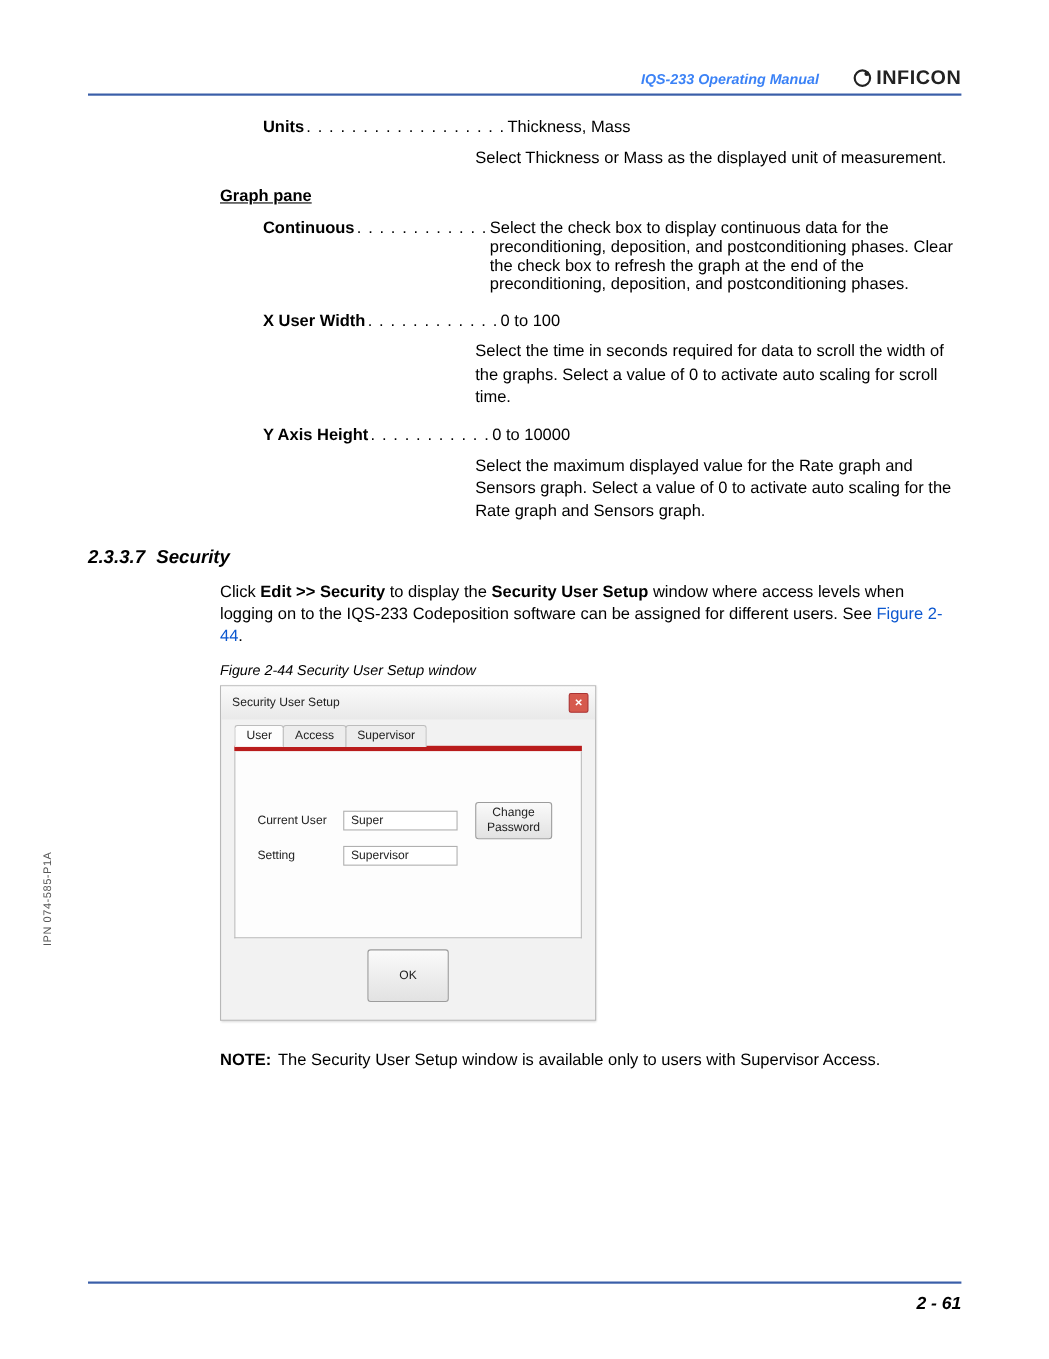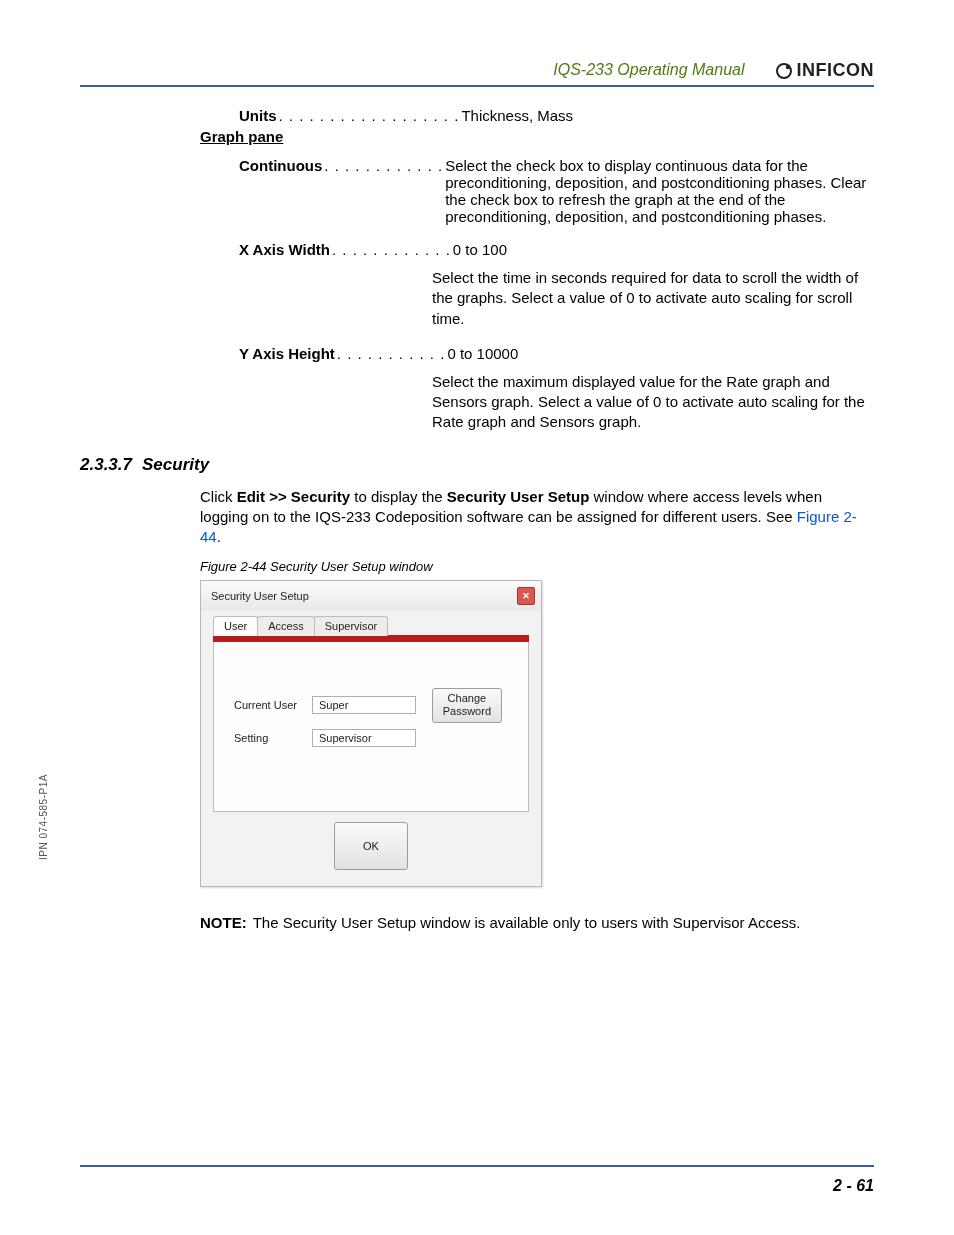--- a/index.html
+++ b/index.html
@@ -24,23 +24,23 @@
     display: flex;
     justify-content: flex-end;
     align-items: flex-end;
     gap: 30px;
     border-bottom: 2px solid #3a5ea8;
     padding-bottom: 4px;
     margin-bottom: 20px;
   }
   .doc-title {
     font-style: italic;
-    font-weight: normal;
-    font-size: 16px;
-    color: #4d7c0f;
+    font-weight: bold;
+    font-size: 13px;
+    color: #3b82f6;
     padding-bottom: 2px;
   }
   .logo {
     display: flex;
     align-items: center;
     font-weight: bold;
     font-size: 18px;
     letter-spacing: 0.5px;
     color: #222;
     font-family: Arial, sans-serif;
@@ -120,21 +120,21 @@
     border: 1px solid #a33;
     border-radius: 2px;
     display: flex; align-items: center; justify-content: center;
     color: #fff; font-size: 9px; font-weight: bold;
   }
   .figwin-body {
     padding: 0 12px 12px 12px;
   }
   .tabs {
     display: flex;
-    border-bottom: 7px solid #b91c1c;
+    border-bottom: 5px solid #b91c1c;
     margin-top: 4px;
   }
   .tab {
     padding: 3px 10px;
     border: 1px solid #bcbcbc;
     border-bottom: none;
     background: #ededed;
     margin-right: -1px;
     position: relative;
     top: 1px;
@@ -232,32 +232,33 @@
       <span>INFICON</span>
     </span>
   </div>
 
   <div class="content-col">
     <div class="def-row">
       <span class="def-term">Units</span>
       <span class="dots">. . . . . . . . . . . . . . . . . .</span>
       <span class="def-val">Thickness, Mass</span>
     </div>
+    <div class="def-desc">Select Thickness or Mass as the displayed unit of measurement.</div>
 
     <div class="subhead">Graph pane</div>
 
     <div class="def-row" style="align-items:flex-start;">
       <span class="def-term">Continuous</span>
       <span class="dots">  . . . . . . . . . . . .</span>
       <span class="def-val" style="flex:1;">Select the check box to display continuous data for the preconditioning, deposition, and postconditioning phases. Clear the check box to refresh the graph at the end of the preconditioning, deposition, and postconditioning phases.</span>
     </div>
     <div style="height:12px;"></div>
 
     <div class="def-row">
-      <span class="def-term">X Axis Width</span>
+      <span class="def-term">X User Width</span>
       <span class="dots"> . . . . . . . . . . . .</span>
       <span class="def-val">0 to 100</span>
     </div>
     <div class="def-desc">Select the time in seconds required for data to scroll the width of the graphs. Select a value of 0 to activate auto scaling for scroll time.</div>
 
     <div class="def-row">
       <span class="def-term">Y Axis Height</span>
       <span class="dots">  . . . . . . . . . . .</span>
       <span class="def-val">0 to 10000</span>
     </div>

